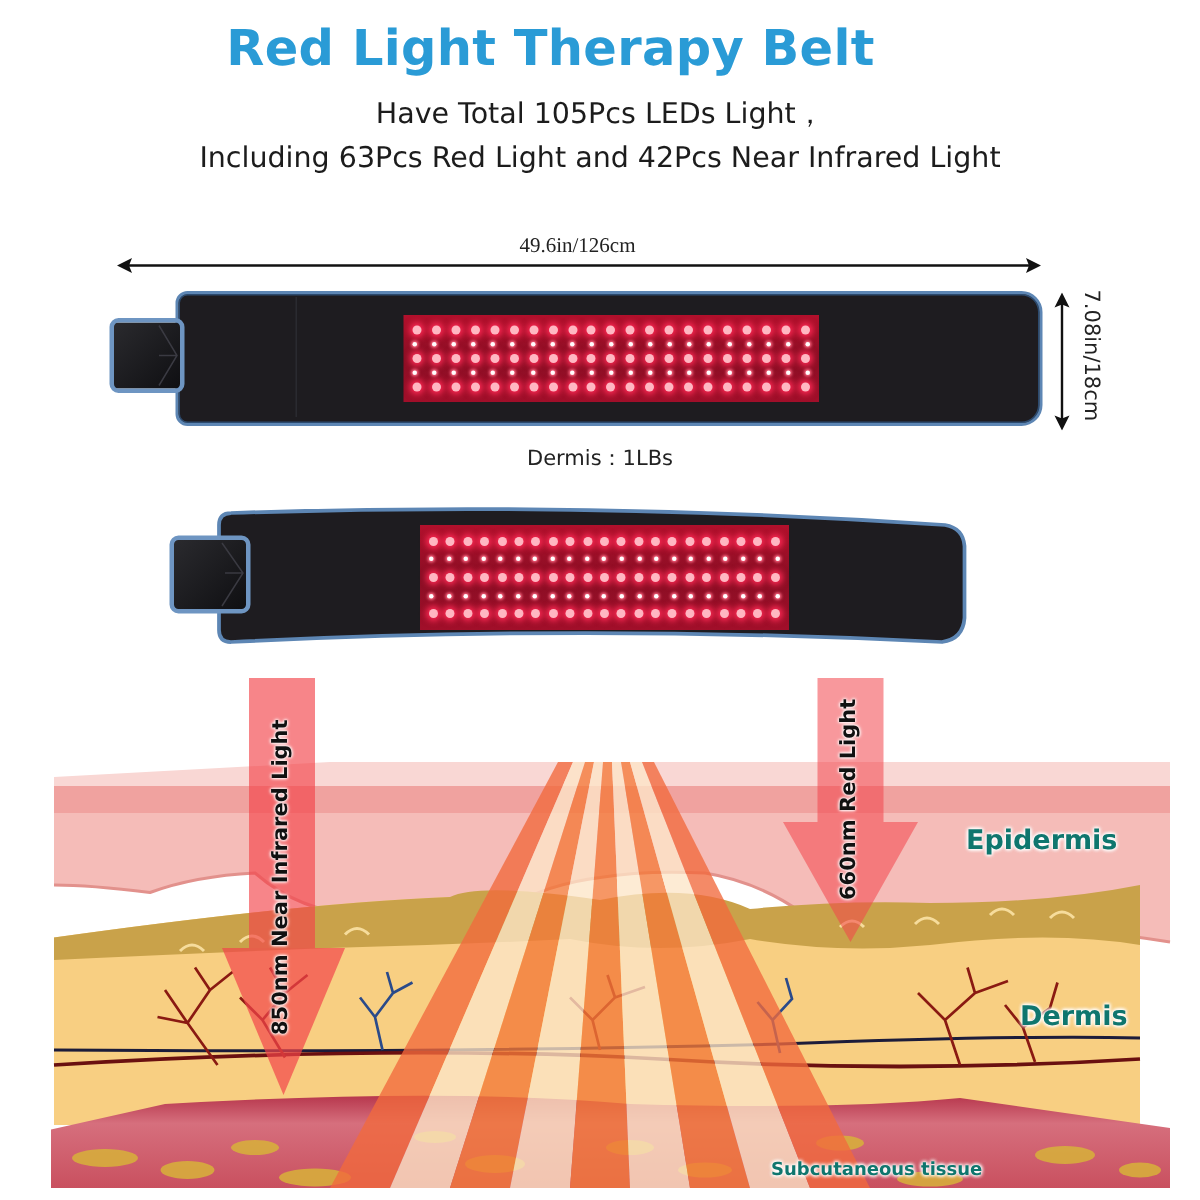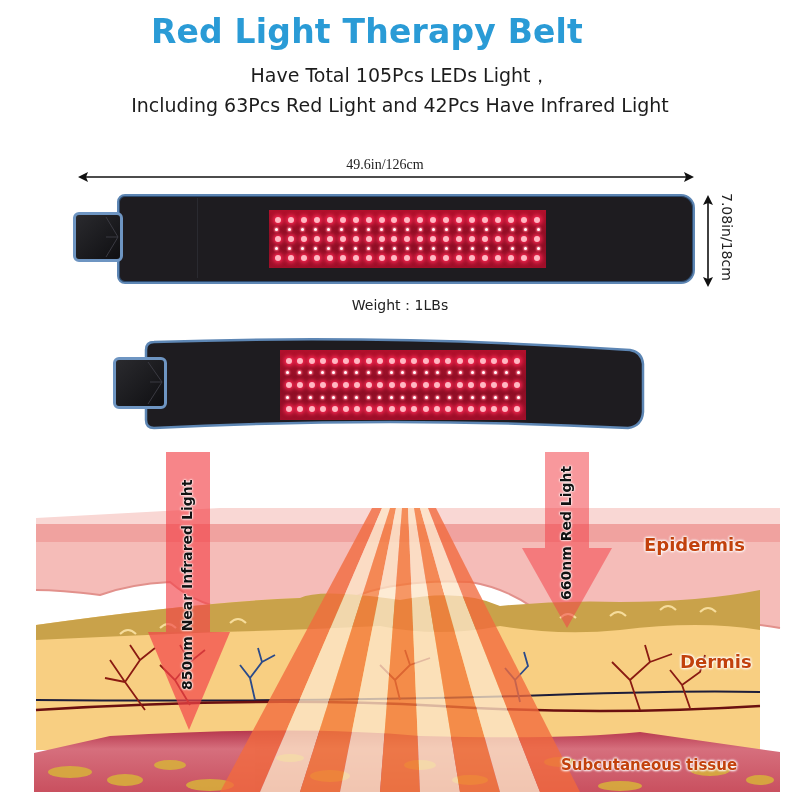--- a/index.html
+++ b/index.html
@@ -9,29 +9,29 @@
   .sub{left:0;width:800px;text-align:center;font-family:"DejaVu Sans",sans-serif;font-size:19px;color:#1c1c1c;}
   .sub1{top:63px;}
   .sub2{top:94px;}
   .dim-label{font-family:"DejaVu Sans",sans-serif;font-size:14px;color:#222;}
   .belt{background:#1e1c20;border:2px solid #5d86b4;box-shadow:0 0 0 1px #2c4a6e inset;}
   .flap{background:linear-gradient(135deg,#2a2a2e,#0f0f12);border:3px solid #6e95c2;border-radius:6px;}
   .panel{background:linear-gradient(180deg,#b2102c 0%,#8a0e24 50%,#a10f2a 100%);display:flex;flex-direction:column;justify-content:space-around;padding:4px 6px;box-sizing:border-box;}
   .row{display:flex;justify-content:space-between;}
   .led-r{width:6px;height:6px;border-radius:50%;background:#ffb7c2;box-shadow:0 0 4px 2px #ff2a55;}
   .led-n{width:3px;height:3px;border-radius:50%;background:#ffffff;box-shadow:0 0 2px 1px #ff6a85;}
-  .label-box{font-family:"DejaVu Sans",sans-serif;font-weight:bold;color:#c2410c;background:rgba(255,255,255,0.0);text-shadow:0 0 3px #fff,0 0 3px #fff,0 0 3px #fff,0 0 2px #fff;}
+  .label-box{font-family:"DejaVu Sans",sans-serif;font-weight:bold;color:#0f766e;background:rgba(255,255,255,0.0);text-shadow:0 0 3px #fff,0 0 3px #fff,0 0 3px #fff,0 0 2px #fff;margin-top:16px;}
   .vert{font-family:"DejaVu Sans",sans-serif;font-size:14px;font-weight:bold;color:#111;text-shadow:0 0 3px #fff,0 0 2px #fff,0 0 2px #fff;white-space:nowrap;transform-origin:left top;transform:rotate(-90deg);}
 </style>
 </head>
 <body>
 
 <div class="abs title">Red Light Therapy Belt</div>
 <div class="abs sub sub1">Have Total 105Pcs LEDs Light，</div>
-<div class="abs sub sub2">Including 63Pcs Red Light and 42Pcs Have Infrared Light</div>
+<div class="abs sub sub2">Including 63Pcs Red Light and 42Pcs Near Infrared Light</div>
 
 <div class="abs dim-label" style="left:0;width:770px;top:157px;text-align:center;font-family:Liberation Serif, serif;">49.6in/126cm</div>
 <svg class="abs" style="left:78px;top:170px;" width="616" height="14">
   <line x1="6" y1="7" x2="610" y2="7" stroke="#111" stroke-width="1.6"></line>
   <polygon points="0,7 10,2 8,7 10,12" fill="#111"></polygon>
   <polygon points="616,7 606,2 608,7 606,12" fill="#111"></polygon>
 </svg>
 
 <svg class="abs" style="left:702px;top:195px;" width="12" height="92">
   <line x1="6" y1="6" x2="6" y2="86" stroke="#111" stroke-width="1.6"></line>
@@ -161,21 +161,21 @@
         <span class="led-r"></span>
       </div>
   </div>
 </div>
 <div class="abs flap" style="left:73px;top:212px;width:44px;height:44px;">
   <svg width="44" height="44">
       <path d="M30 2 L42 22 L30 42 M42 22 L30 22" stroke="#3a3a42" stroke-width="1" fill="none"></path>
     </svg>
 </div>
 
-<div class="abs dim-label" style="left:0;width:800px;top:297px;text-align:center;">Weight：1LBs</div>
+<div class="abs dim-label" style="left:0;width:800px;top:297px;text-align:center;">Dermis：1LBs</div>
 
 <svg class="abs" style="left:110px;top:334px;" width="545" height="102">
   <path d="M44 8 Q280 0 520 16 Q532 18 533 30 L533 78 Q532 92 518 94 Q280 82 44 94 Q36 94 36 86 L36 16 Q36 8 44 8 Z" fill="#1e1c20" stroke="#5d86b4" stroke-width="2.5"></path>
 </svg>
 <div class="abs panel" style="left:280px;top:350px;width:246px;height:70px;">
   <div class="row" id="b2r0">
       <span class="led-r"></span>
       <span class="led-r"></span>
       <span class="led-r"></span>
       <span class="led-r"></span>
@@ -373,13 +373,13 @@
     <rect x="545" y="12" width="44" height="96" fill="#f2444a" opacity="0.55"></rect>
     <polygon points="522,108 612,108 567,188" fill="#f2444a" opacity="0.55"></polygon>
   </g>
 </svg>
 
 <div class="abs vert" style="left:179px;top:690px;">850nm Near Infrared Light</div>
 <div class="abs vert" style="left:558px;top:600px;">660nm Red Light</div>
 
 <div class="abs label-box" style="left:644px;top:534px;font-size:18px;">Epidermis</div>
 <div class="abs label-box" style="left:680px;top:651px;font-size:18px;text-align:center;">Dermis</div>
-<div class="abs label-box" style="left:561px;top:756px;font-size:15px;">Subcutaneous tissue</div>
+<div class="abs label-box" style="left:514px;top:756px;font-size:12px;">Subcutaneous tissue</div>
 
 </body></html>

